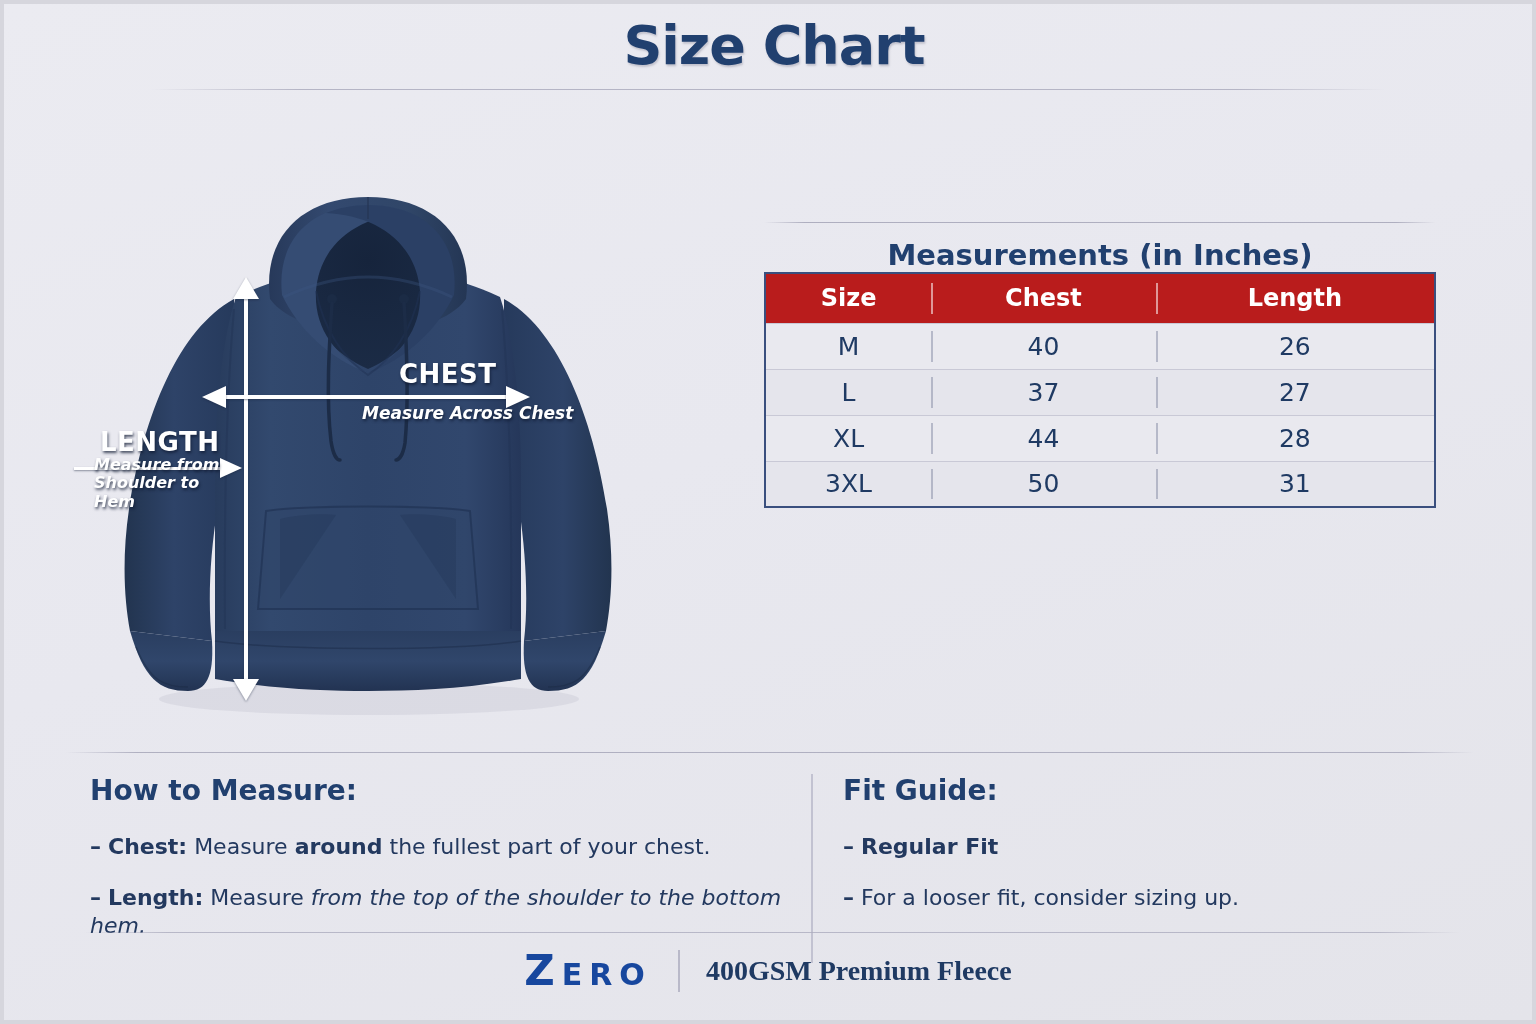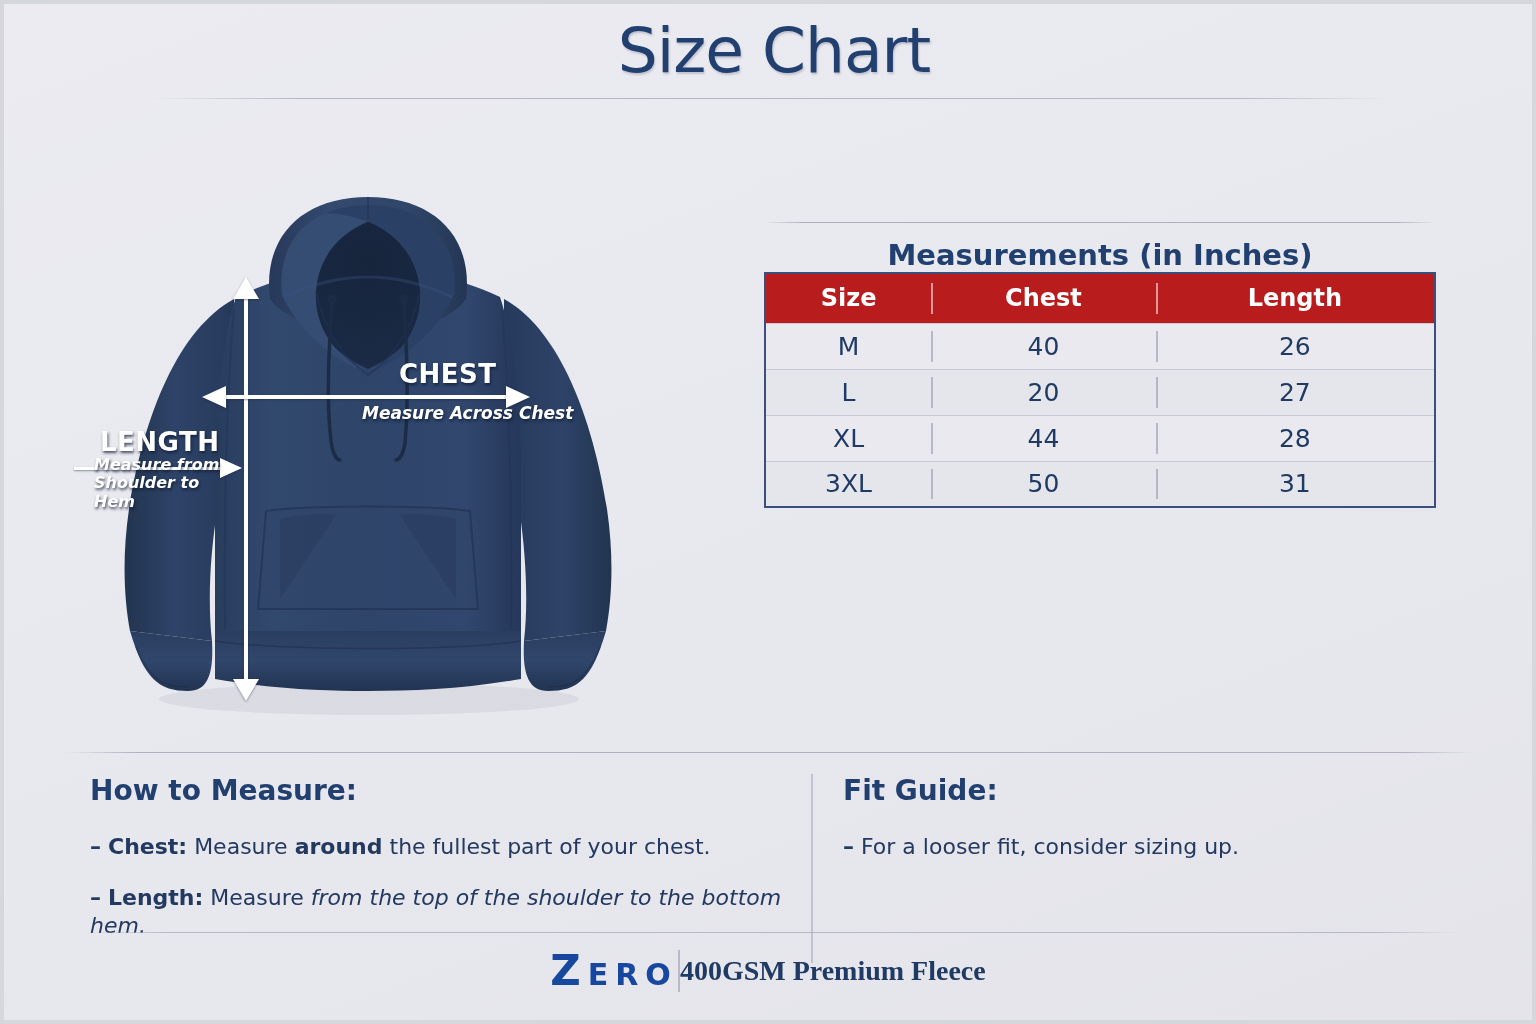--- a/index.html
+++ b/index.html
@@ -29,22 +29,22 @@
   #header {
     position: absolute;
     top: 14px;
     left: 0;
     width: 100%;
     text-align: center;
   }
 
   #main-title {
     font-family: "DejaVu Sans", sans-serif;
-    font-size: 63px;
-    font-weight: normal;
+    font-size: 54px;
+    font-weight: bold;
     color: #21406f;
     letter-spacing: -1px;
     line-height: 1.05;
     text-shadow: 1px 2px 2px rgba(120,120,140,0.35);
     padding-left: 12px;
   }
 
   #title-rule {
     width: 1235px;
     height: 1px;
@@ -324,20 +324,21 @@
   }
 
   #footer {
     position: absolute;
     top: 946px;
     left: 0;
     width: 100%;
     display: flex;
     align-items: center;
     justify-content: center;
+    gap: 26px;
     text-align: right;
   }
 
   #brand-logo {
     font-family: "DejaVu Sans", sans-serif;
     font-weight: bold;
     color: #17479e;
     letter-spacing: 7px;
     font-size: 30px;
     line-height: 1;
@@ -494,21 +495,21 @@
         </tr>
       </thead>
       <tbody>
         <tr>
           <td>M</td>
           <td>40</td>
           <td>26</td>
         </tr>
         <tr>
           <td>L</td>
-          <td>20</td>
+          <td>37</td>
           <td>27</td>
         </tr>
         <tr>
           <td>XL</td>
           <td>44</td>
           <td>28</td>
         </tr>
         <tr>
           <td>3XL</td>
           <td>50</td>
@@ -532,20 +533,24 @@
 
       <div class="note-line">
         <span class="note-dash">–</span>
         <span class="note-key">Length:</span><span> Measure </span><span class="note-ital">from the top of the shoulder to the bottom hem.</span>
       </div>
     </div>
 
     <div id="fit-col">
       <div class="notes-title">Fit Guide:</div>
 
+      <div class="note-line">
+        <span class="note-dash">–</span>
+        <span class="note-bold">Regular Fit</span>
+      </div>
 
       <div class="note-line">
         <span class="note-dash">–</span>
         <span>For a looser fit, consider sizing up.</span>
       </div>
     </div>
   </div>
 
   <div id="footer-divider"></div>
 

